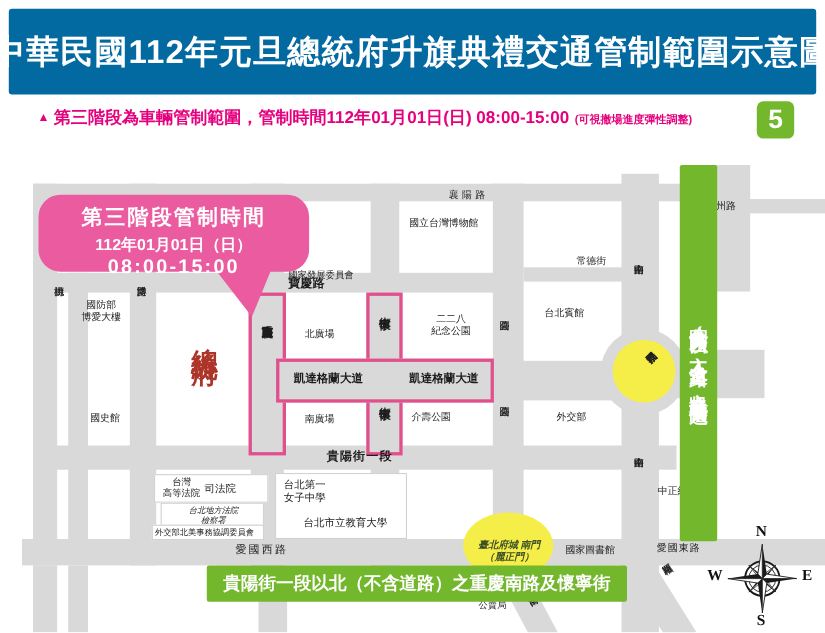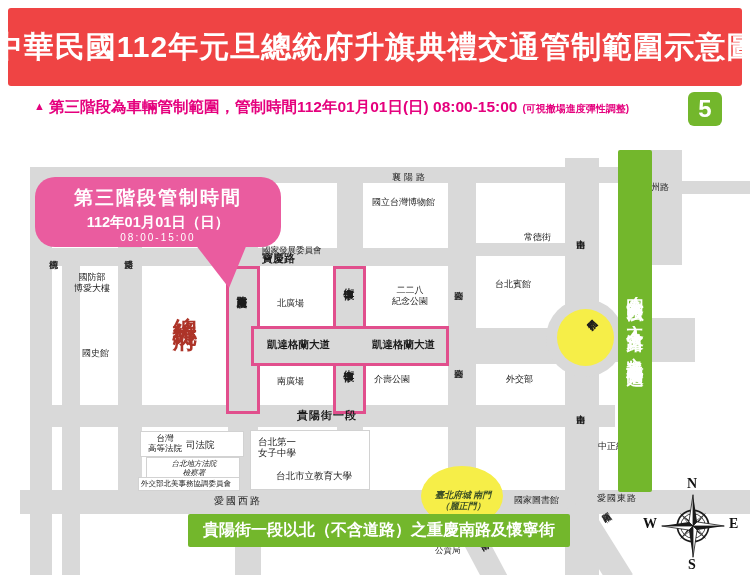--- a/index.html
+++ b/index.html
@@ -1,19 +1,19 @@
 <!DOCTYPE html>
 <html><head>
 <meta charset="utf-8">
 <style>
   html,body{margin:0;padding:0;background:#fff;}
   .stage{position:relative;width:750px;height:575px;background:#ffffff;overflow:hidden;
          font-family:"Liberation Sans",sans-serif;}
   
-  .hdr{position:absolute;left:8px;top:8px;width:734px;height:78px;background:#ef4444;
+  .hdr{position:absolute;left:8px;top:8px;width:734px;height:78px;background:#0369a1;
        border-radius:3px;display:flex;align-items:center;justify-content:center;z-index:8;}
   .hdr .t{color:#fff;font-size:30px;font-weight:bold;white-space:nowrap;letter-spacing:1px;}
   .notice{position:absolute;left:34px;top:97px;display:flex;align-items:baseline;z-index:8;color:#e5007d;}
   .notice .mk{font-size:11px;margin-right:4px;position:relative;top:-2px;}
   .notice .tx{font-size:15.5px;font-weight:bold;white-space:nowrap;}
   .notice .nt{font-size:10px;font-weight:bold;margin-left:5px;white-space:nowrap;}
   .badge5{position:absolute;left:688px;top:92px;width:34px;height:34px;background:#73b72c;
           border-radius:6px;color:#fff;font-size:24px;font-weight:bold;display:flex;
           align-items:center;justify-content:center;z-index:8;}
   
@@ -22,21 +22,21 @@
   .gban.top{left:192px;top:133px;width:380px;height:32px;font-size:17px;white-space:nowrap;}
   .gban.bottom{left:188px;top:514px;width:382px;height:33px;font-size:16px;white-space:nowrap;}
   .gban.right{left:618px;top:150px;width:34px;height:342px;font-size:17px;
               writing-mode:vertical-rl;text-orientation:upright;letter-spacing:2px;
               justify-content:center;}
   
   .callout{position:absolute;left:35px;top:177px;width:246px;height:70px;background:#ea5c9f;
            border-radius:20px;z-index:7;color:#fff;text-align:center;padding-top:8px;box-sizing:border-box;}
   .callout .l1{font-size:19px;font-weight:bold;letter-spacing:2px;}
   .callout .l2{font-size:14.5px;font-weight:bold;margin-top:2px;}
-  .callout .l3{font-size:10px;font-weight:normal;letter-spacing:2px;}
+  .callout .l3{font-size:18px;font-weight:bold;letter-spacing:2px;}
   .ctail{position:absolute;left:195px;top:244px;z-index:6;}
   
   .road{position:absolute;background:#d9d9d9;}
   .round{position:absolute;background:#d9d9d9;border-radius:50%;}
   .pz{position:absolute;background:#d9d9d9;border:3.5px solid #e14f8d;box-sizing:border-box;z-index:2;}
   
   .lbl{position:absolute;color:#1c1c1c;font-size:9px;line-height:1.2;white-space:pre-line;z-index:3;
        font-family:"Liberation Serif",serif;}
   .lbl.sans{font-family:"Liberation Sans",sans-serif;}
   .lbl.b{font-weight:bold;font-family:"Liberation Sans",sans-serif;}
@@ -97,21 +97,21 @@
   <div class="bbox" style="left:146px;top:457px;width:92px;height:19px;"></div>
   <div class="bbox" style="left:138px;top:477px;width:100px;height:12px;"></div>
   <div class="bbox" style="left:250px;top:430px;width:118px;height:58px;"></div>
 
   <div class="ylm" style="left:557px;top:309px;width:57px;height:57px;"></div>
   <div class="lbl b v" style="left:578px;top:317px;font-size:9px;transform:rotate(-45deg);">景福門</div>
   <div class="ylm" style="left:421px;top:466px;width:82px;height:60px;"></div>
   <div class="lbl c nanmen-t" style="left:420px;top:490px;width:86px;font-size:9px;">臺北府城 南門
 （麗正門）</div>
 
-  <div class="lbl" style="left:392px;top:172px;letter-spacing:3px;">襄陽路</div>
+  <div class="lbl" style="left:408px;top:172px;letter-spacing:3px;">襄陽路</div>
   <div class="lbl b" style="left:262px;top:252px;font-size:11px;">寶慶路</div>
   <div class="lbl" style="left:524px;top:232px;">常德街</div>
   <div class="lbl" style="left:642px;top:182px;">徐州路</div>
   <div class="lbl b" style="left:267px;top:338px;font-size:10.5px;white-space:nowrap;">凱達格蘭大道</div>
   <div class="lbl b" style="left:372px;top:338px;font-size:10.5px;white-space:nowrap;">凱達格蘭大道</div>
   <div class="lbl b" style="left:297px;top:409px;font-size:11px;letter-spacing:1px;text-align:right;">貴陽街一段</div>
   <div class="lbl" style="left:214px;top:495px;font-size:10px;letter-spacing:2px;">愛國西路</div>
   <div class="lbl" style="left:597px;top:493px;letter-spacing:1px;">愛國東路</div>
   <div class="lbl v" style="left:48px;top:253px;">桃源街</div>
   <div class="lbl v" style="left:123px;top:253px;">博愛路</div>
@@ -120,21 +120,21 @@
   <div class="lbl b v" style="left:343px;top:362px;font-size:10.5px;">懷寧街</div>
   <div class="lbl v" style="left:453px;top:284px;">公園路</div>
   <div class="lbl v" style="left:453px;top:362px;">公園路</div>
   <div class="lbl v" style="left:575px;top:233px;">中山南路</div>
   <div class="lbl v" style="left:575px;top:408px;">中山南路</div>
   <div class="lbl v" style="left:474px;top:538px;font-size:8px;transform:rotate(-30deg);">南昌街</div>
   <div class="lbl v" style="left:596px;top:508px;font-size:8.5px;transform:rotate(-32deg);">羅斯福路</div>
 
   <div class="lbl c" style="left:66px;top:272px;width:52px;text-align:center;">國防部
 博愛大樓</div>
-  <div class="lbl" style="left:82px;top:348px;">國史館</div>
+  <div class="lbl" style="left:82px;top:376px;font-family:Liberation Mono, monospace;">國史館</div>
   <div class="lbl v president" style="left:170px;top:297px;">總統府</div>
   <div class="lbl" style="left:262px;top:245px;font-size:8.5px;">國家發展委員會</div>
   <div class="lbl" style="left:372px;top:197px;">國立台灣博物館</div>
   <div class="lbl c" style="left:387px;top:285px;width:46px;">二二八
 紀念公園</div>
   <div class="lbl" style="left:277px;top:298px;">北廣場</div>
   <div class="lbl" style="left:277px;top:376px;">南廣場</div>
   <div class="lbl" style="left:374px;top:374px;">介壽公園</div>
   <div class="lbl" style="left:495px;top:279px;">台北賓館</div>
   <div class="lbl" style="left:506px;top:374px;">外交部</div>

